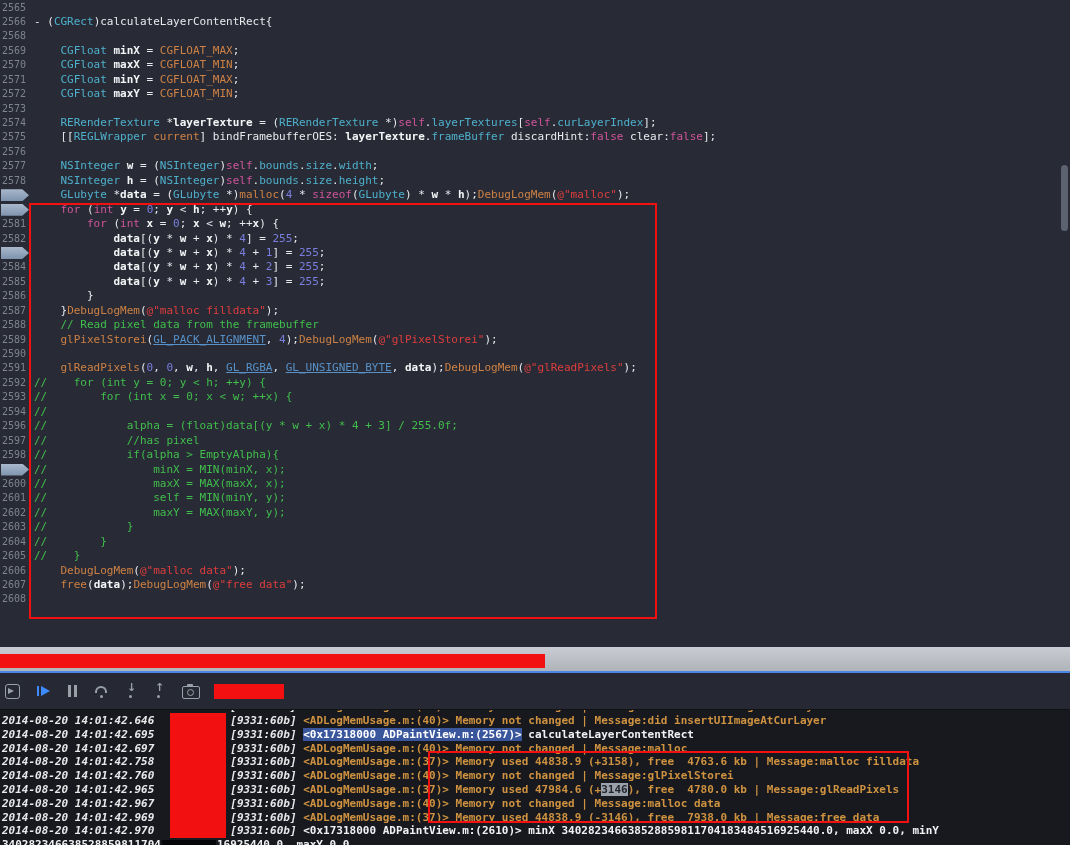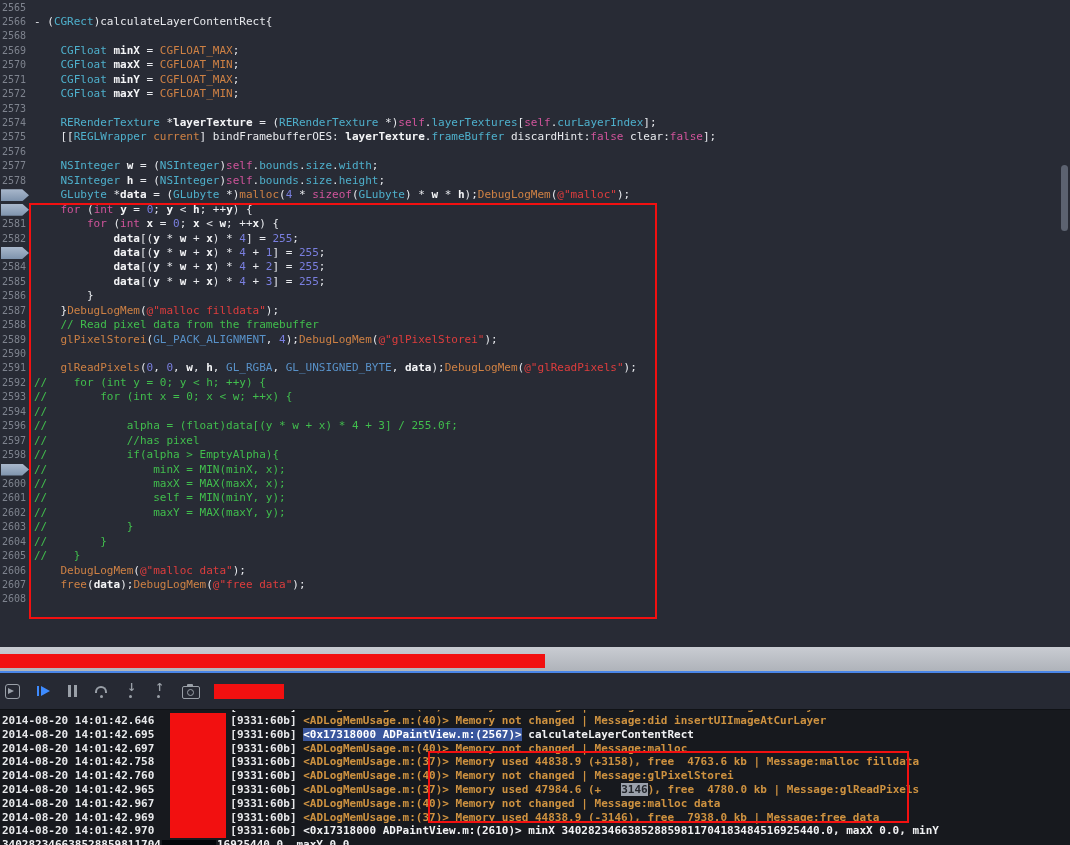--- a/index.html
+++ b/index.html
@@ -20,21 +20,21 @@
   .gutter-cell{flex:0 0 30px;width:30px;text-align:right;box-sizing:border-box;padding-right:4px;position:relative;}
   .line-num{color:var(--gutter);font-size:10px;}
   .bp-arrow{position:absolute;left:1px;top:1px;width:28px;height:12px;
             background:linear-gradient(#a9b8cc,#7e93ad);
             clip-path:polygon(0 0,76% 0,100% 50%,76% 100%,0 100%);}
   .code-text{white-space:pre;position:relative;flex:1;padding-left:4px;}
   .code-text span{position:relative;z-index:2;}
   .exec-band{position:absolute;left:0;top:0;height:100%;background:rgba(126,140,160,.55);z-index:1 !important;}
   .tok-p{color:var(--tok_plain);} .tok-k{color:var(--tok_keyword);} .tok-t{color:var(--tok_type);}
   .tok-f{color:var(--tok_func);} .tok-s{color:var(--tok_string);} .tok-n{color:var(--tok_number);}
-  .tok-c{color:var(--tok_comment);margin-top:34px;} .tok-v{color:var(--tok_var);font-weight:bold;} .tok-m{color:var(--tok_const);}
+  .tok-c{color:var(--tok_comment);margin-top:34px;} .tok-v{color:var(--tok_var);font-weight:bold;} .tok-m{color:var(--tok_const);text-decoration:underline;}
   .annotation-box-code{position:absolute;left:29px;top:203px;width:624px;height:412px;
                        border:2px solid var(--red);z-index:6;pointer-events:none;}
   .editor-scrollbar{position:absolute;right:2px;top:165px;width:7px;height:66px;border-radius:4px;
                     background:rgba(110,118,132,.75);z-index:7;}
   
   .divider-band{position:absolute;left:0;top:647px;width:1070px;height:24px;
                 background:linear-gradient(#c9ccd2,#afb3ba);}
   .redaction-bar{position:absolute;left:0;top:7px;width:545px;height:14px;background:var(--red);}
   .focus-line{position:absolute;left:0;top:671px;width:1070px;height:2px;background:var(--accent_blue_line);}
   
@@ -62,26 +62,26 @@
   .icon-step-out::before{content:"\2191";position:absolute;left:1px;top:-3px;font:bold 11px "DejaVu Sans",sans-serif;color:var(--icon_gray);}
   .icon-step-into::after,.icon-step-out::after{content:"";position:absolute;left:3px;bottom:0;width:3px;height:3px;border-radius:50%;background:var(--icon_gray);}
   .icon-camera{width:16px;height:11px;border:1.5px solid var(--icon_gray);border-radius:2px;margin-top:3px;}
   .icon-camera::before{content:"";position:absolute;left:4px;top:-3px;width:6px;height:3px;background:var(--icon_gray);border-radius:1px;}
   .icon-camera::after{content:"";position:absolute;left:4px;top:1.5px;width:5px;height:5px;border:1.5px solid var(--icon_gray);border-radius:50%;}
   .redaction-chip{width:70px;height:15px;background:var(--red);margin-left:14px;}
   
   .console{position:absolute;left:0;top:710px;width:1070px;height:135px;overflow:hidden;background:var(--bg_console);}
   .console-lines{margin-top:-9.8px;padding-left:2px;}
   .console-row{height:13.8px;line-height:13.8px;font-size:11px;font-weight:bold;white-space:pre;}
-  .c-time,.c-pid{color:#e8e9eb;}
+  .c-time,.c-pid{color:#e8e9eb;font-style:italic;}
   .c-gap{display:inline-block;width:76px;}
   .c-o{color:var(--log_orange);}
   .c-w{color:var(--log_white);}
   .c-hl{background:var(--highlight_blue);color:#ffffff;}
-  .c-ghl{background:var(--highlight_gray);color:#23262c;margin-left:20px;}
+  .c-ghl{background:var(--highlight_gray);color:#23262c;}
   .c-bb{display:inline-block;width:54px;height:11px;background:#04060a;vertical-align:middle;margin:0 1px;}
   .console-redaction{position:absolute;left:170px;top:3px;width:56px;height:125px;background:var(--red);z-index:5;}
   .annotation-box-console{position:absolute;left:428px;top:41px;width:477px;height:68px;
                           border:2px solid var(--red);z-index:6;pointer-events:none;}
 </style>
 </head>
 <body>
 
 <div class="screen">
 

